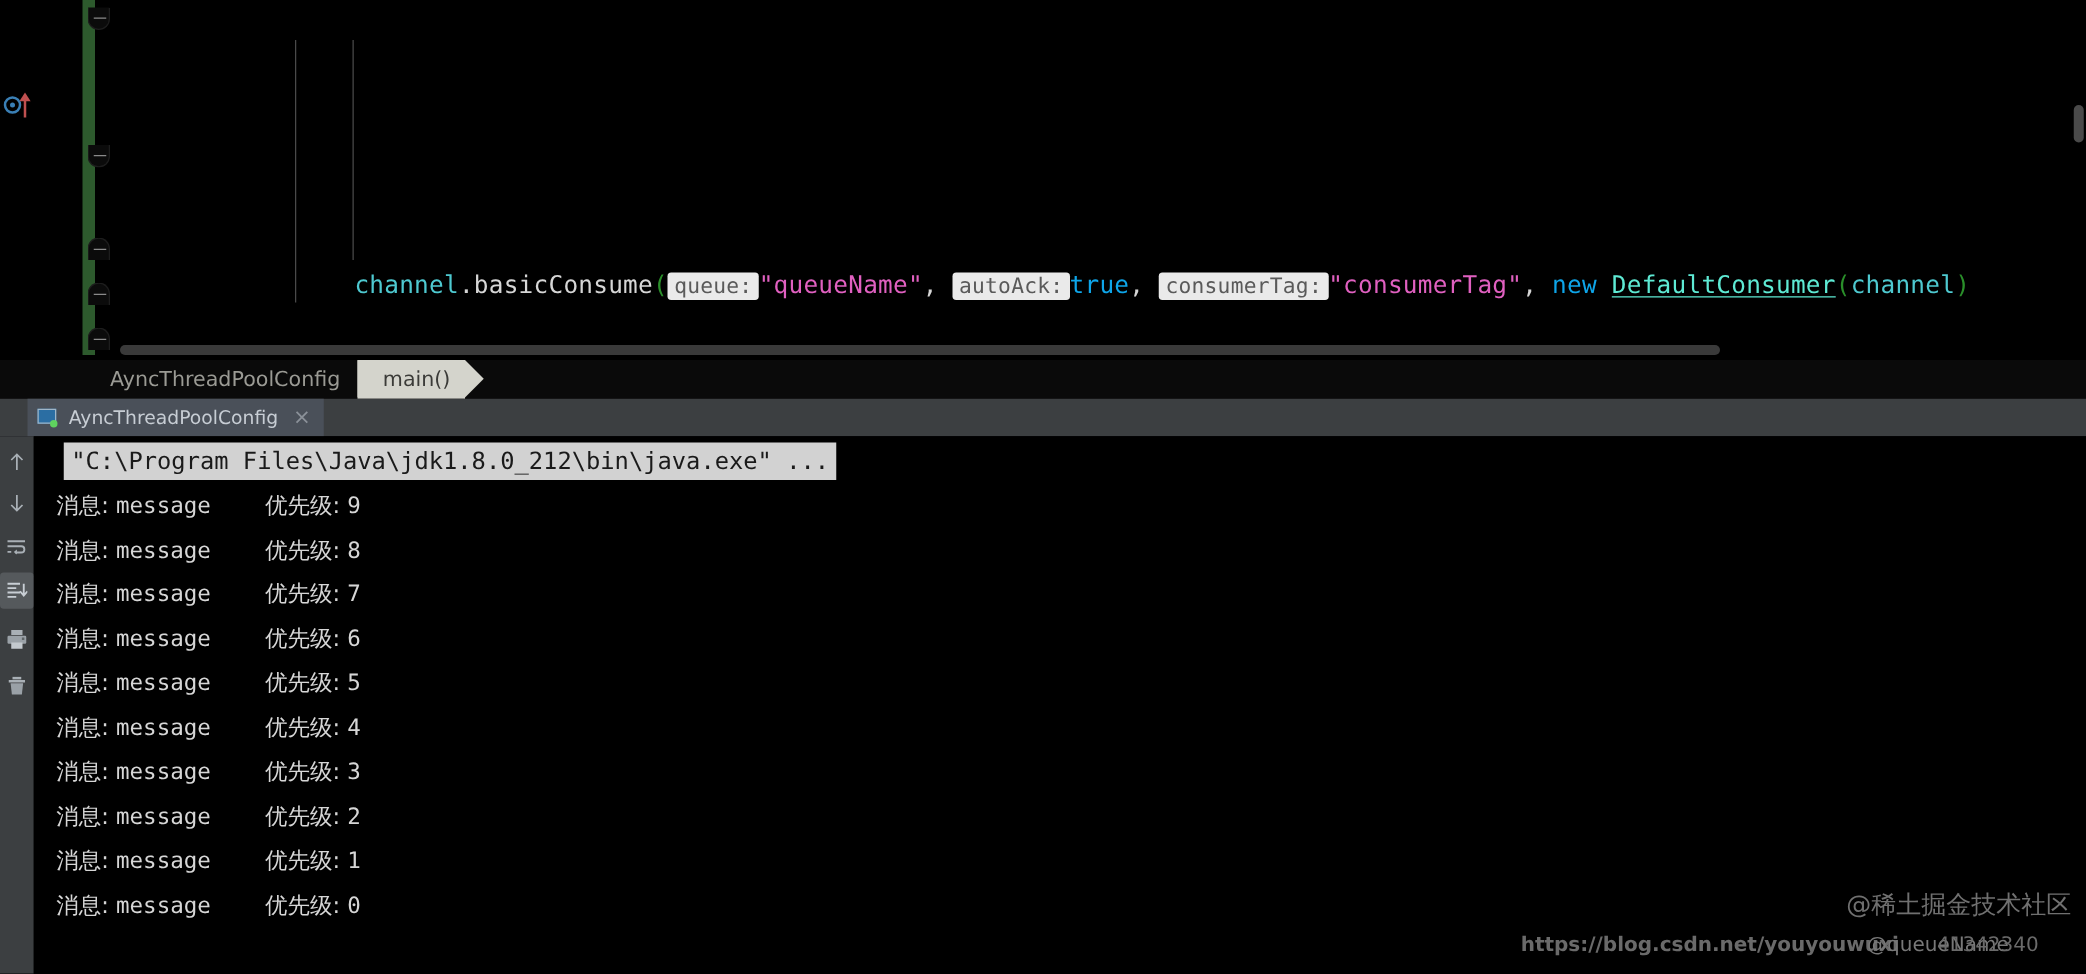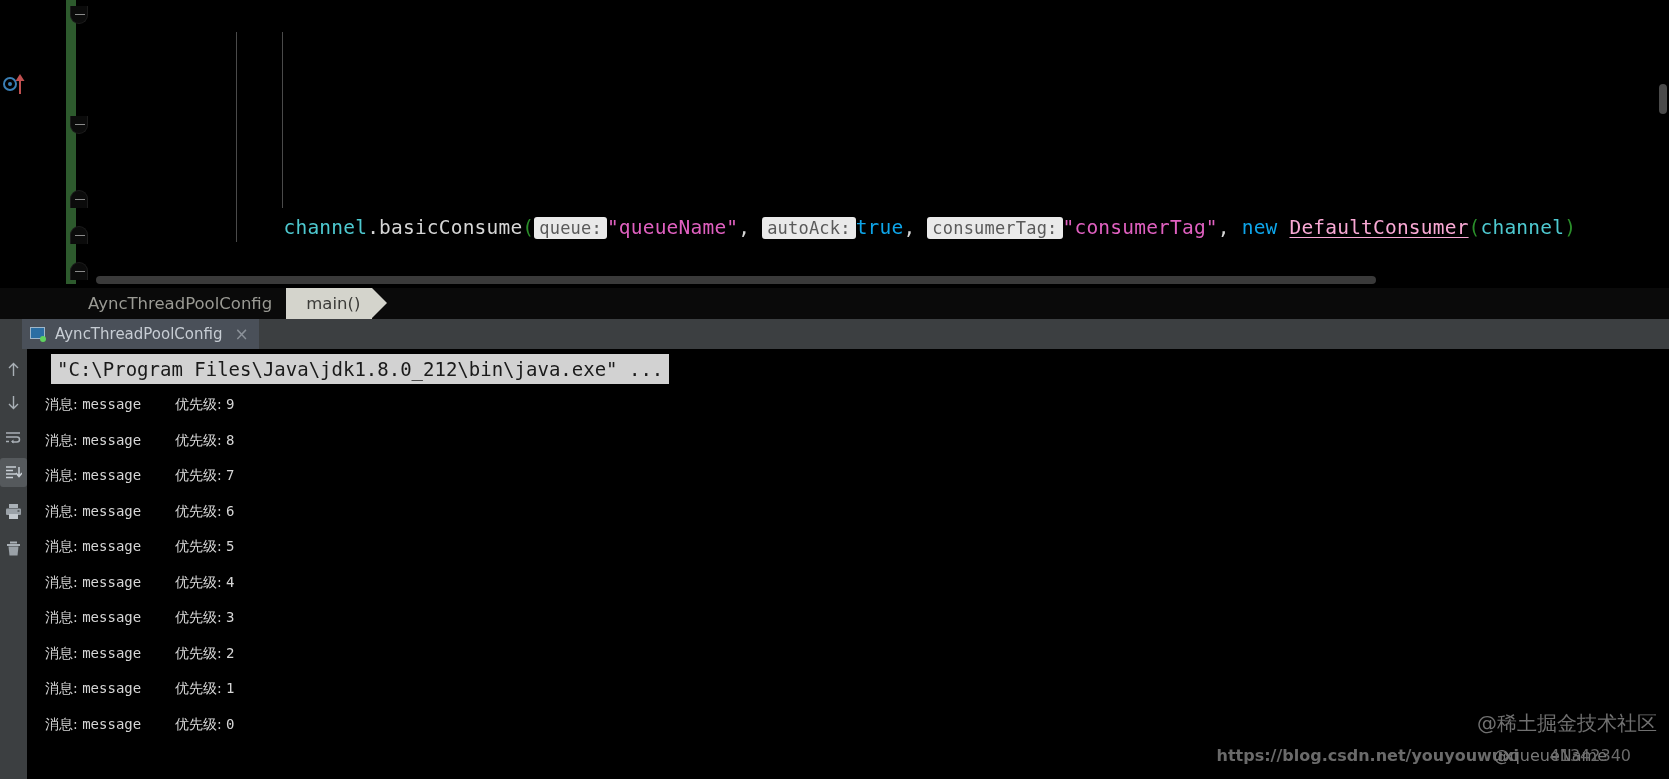--- a/index.html
+++ b/index.html
@@ -57,21 +57,21 @@
   .t-cls      { color: #4ec9d0; }
   .t-plain    { color: #d6d6d6; margin-top: 44px; }
   .t-punc     { color: #d6d6d6; }
   .t-paren    { color: #2a8f2a; }
   .t-hintbox  {
     background: #eaeaea; color: #5a5a5a; border-radius: 3px;
     padding: 1px 5px; font-size: 17px;
   }
   .t-str      { color: #e060c0; }
   .t-kw       { color: #0ea5e9; }
-  .t-type     { color: #f9a8d4; text-decoration: underline; text-underline-offset: 3px; }
+  .t-type     { color: #5eead4; text-decoration: underline; text-underline-offset: 3px; }
 
   .hscroll {
     position: absolute; left: 96px; top: 276px; width: 1280px; height: 8px;
     background: #3a3a3a; border-radius: 4px;
   }
   .vscroll {
     position: absolute; right: 2px; top: 84px; width: 8px; height: 30px;
     background: #4a4a4a; border-radius: 4px;
   }
 
@@ -141,21 +141,21 @@
     background: #000; overflow: hidden;
   }
   .cmdline {
     position: absolute; left: 24px; top: 5px;
     background: #d2d2d2; color: #1a1a1a;
     font-size: 19px; line-height: 28px; padding: 1px 6px;
     white-space: pre; font-family: "DejaVu Sans Mono","Liberation Mono",monospace;
   }
   .out-lines {
     position: absolute; left: 18px; top: 38px;
-    font-size: 14px; line-height: 35.5px; color: #d6d6d6;
+    font-size: 18px; line-height: 35.5px; color: #d6d6d6;
     white-space: pre;
   }
   .out-line { height: 35.5px; white-space: pre; }
   .out-line .zh { font-family: "DejaVu Sans", sans-serif; }
 
   .wm {
     position: absolute; color: #6e6e6e; white-space: nowrap;
     font-family: "DejaVu Sans", "Liberation Sans", sans-serif;
   }
   .wm-juejin { right: 12px; bottom: 42px; font-size: 20px; color: #707070; }

